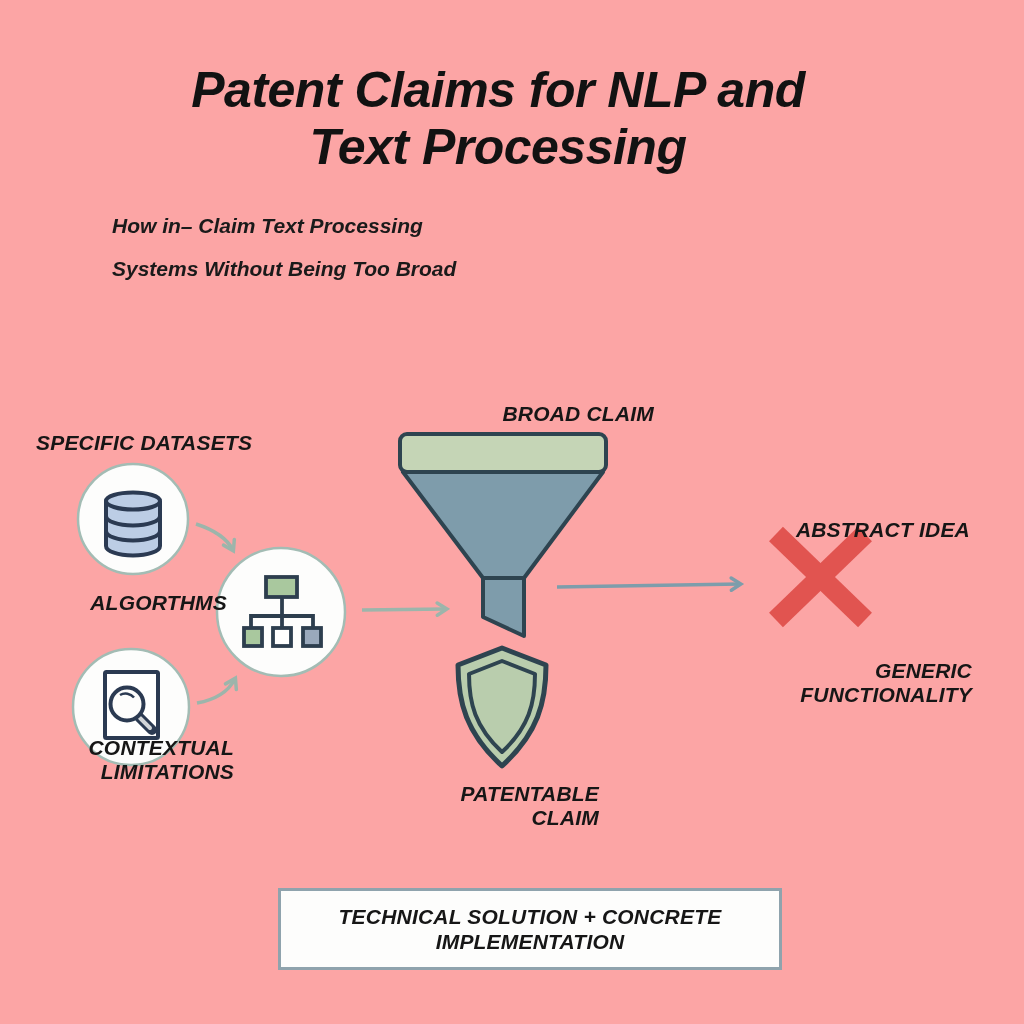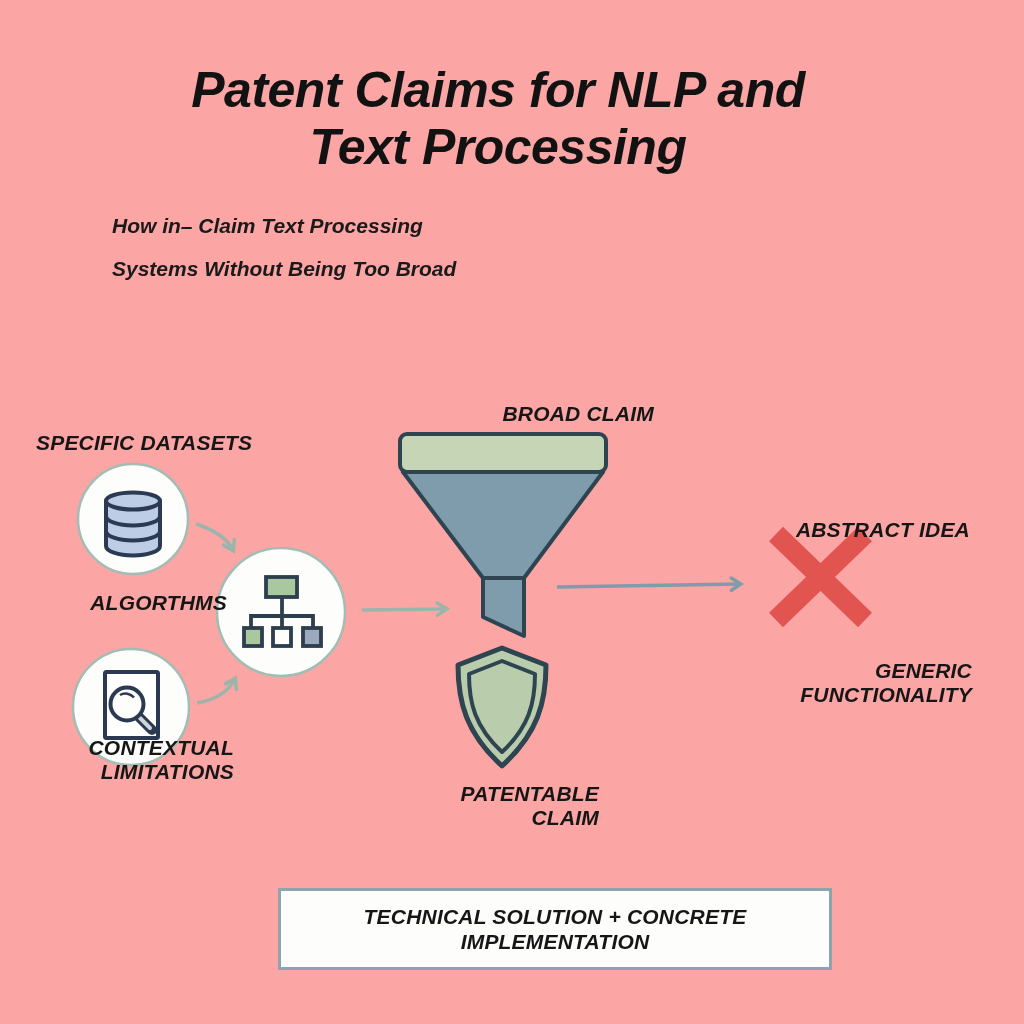--- a/index.html
+++ b/index.html
@@ -17,21 +17,21 @@
   .subtitle{
     position:absolute;left:112px;top:204px;width:700px;
     font-size:21px;font-weight:bold;line-height:43px;text-align:left;
     color:#1a1a1a;
   }
   .label{
     position:absolute;font-size:21px;font-weight:bold;line-height:24px;
     letter-spacing:0.2px;text-align:right;color:#161616;
   }
   .footer-box{
-    position:absolute;left:278px;top:888px;width:554px;height:82px;
+    position:absolute;left:278px;top:888px;width:504px;height:82px;
     border:3px solid #8fa3ad;background:#fdfdfc;
     display:flex;flex-direction:column;align-items:center;justify-content:center;
     font-size:21px;font-weight:bold;line-height:25px;text-align:center;
     letter-spacing:0.2px;color:#161616;box-sizing:border-box;
   }
 </style>
 </head>
 <body>
 
 <div class="canvas">

